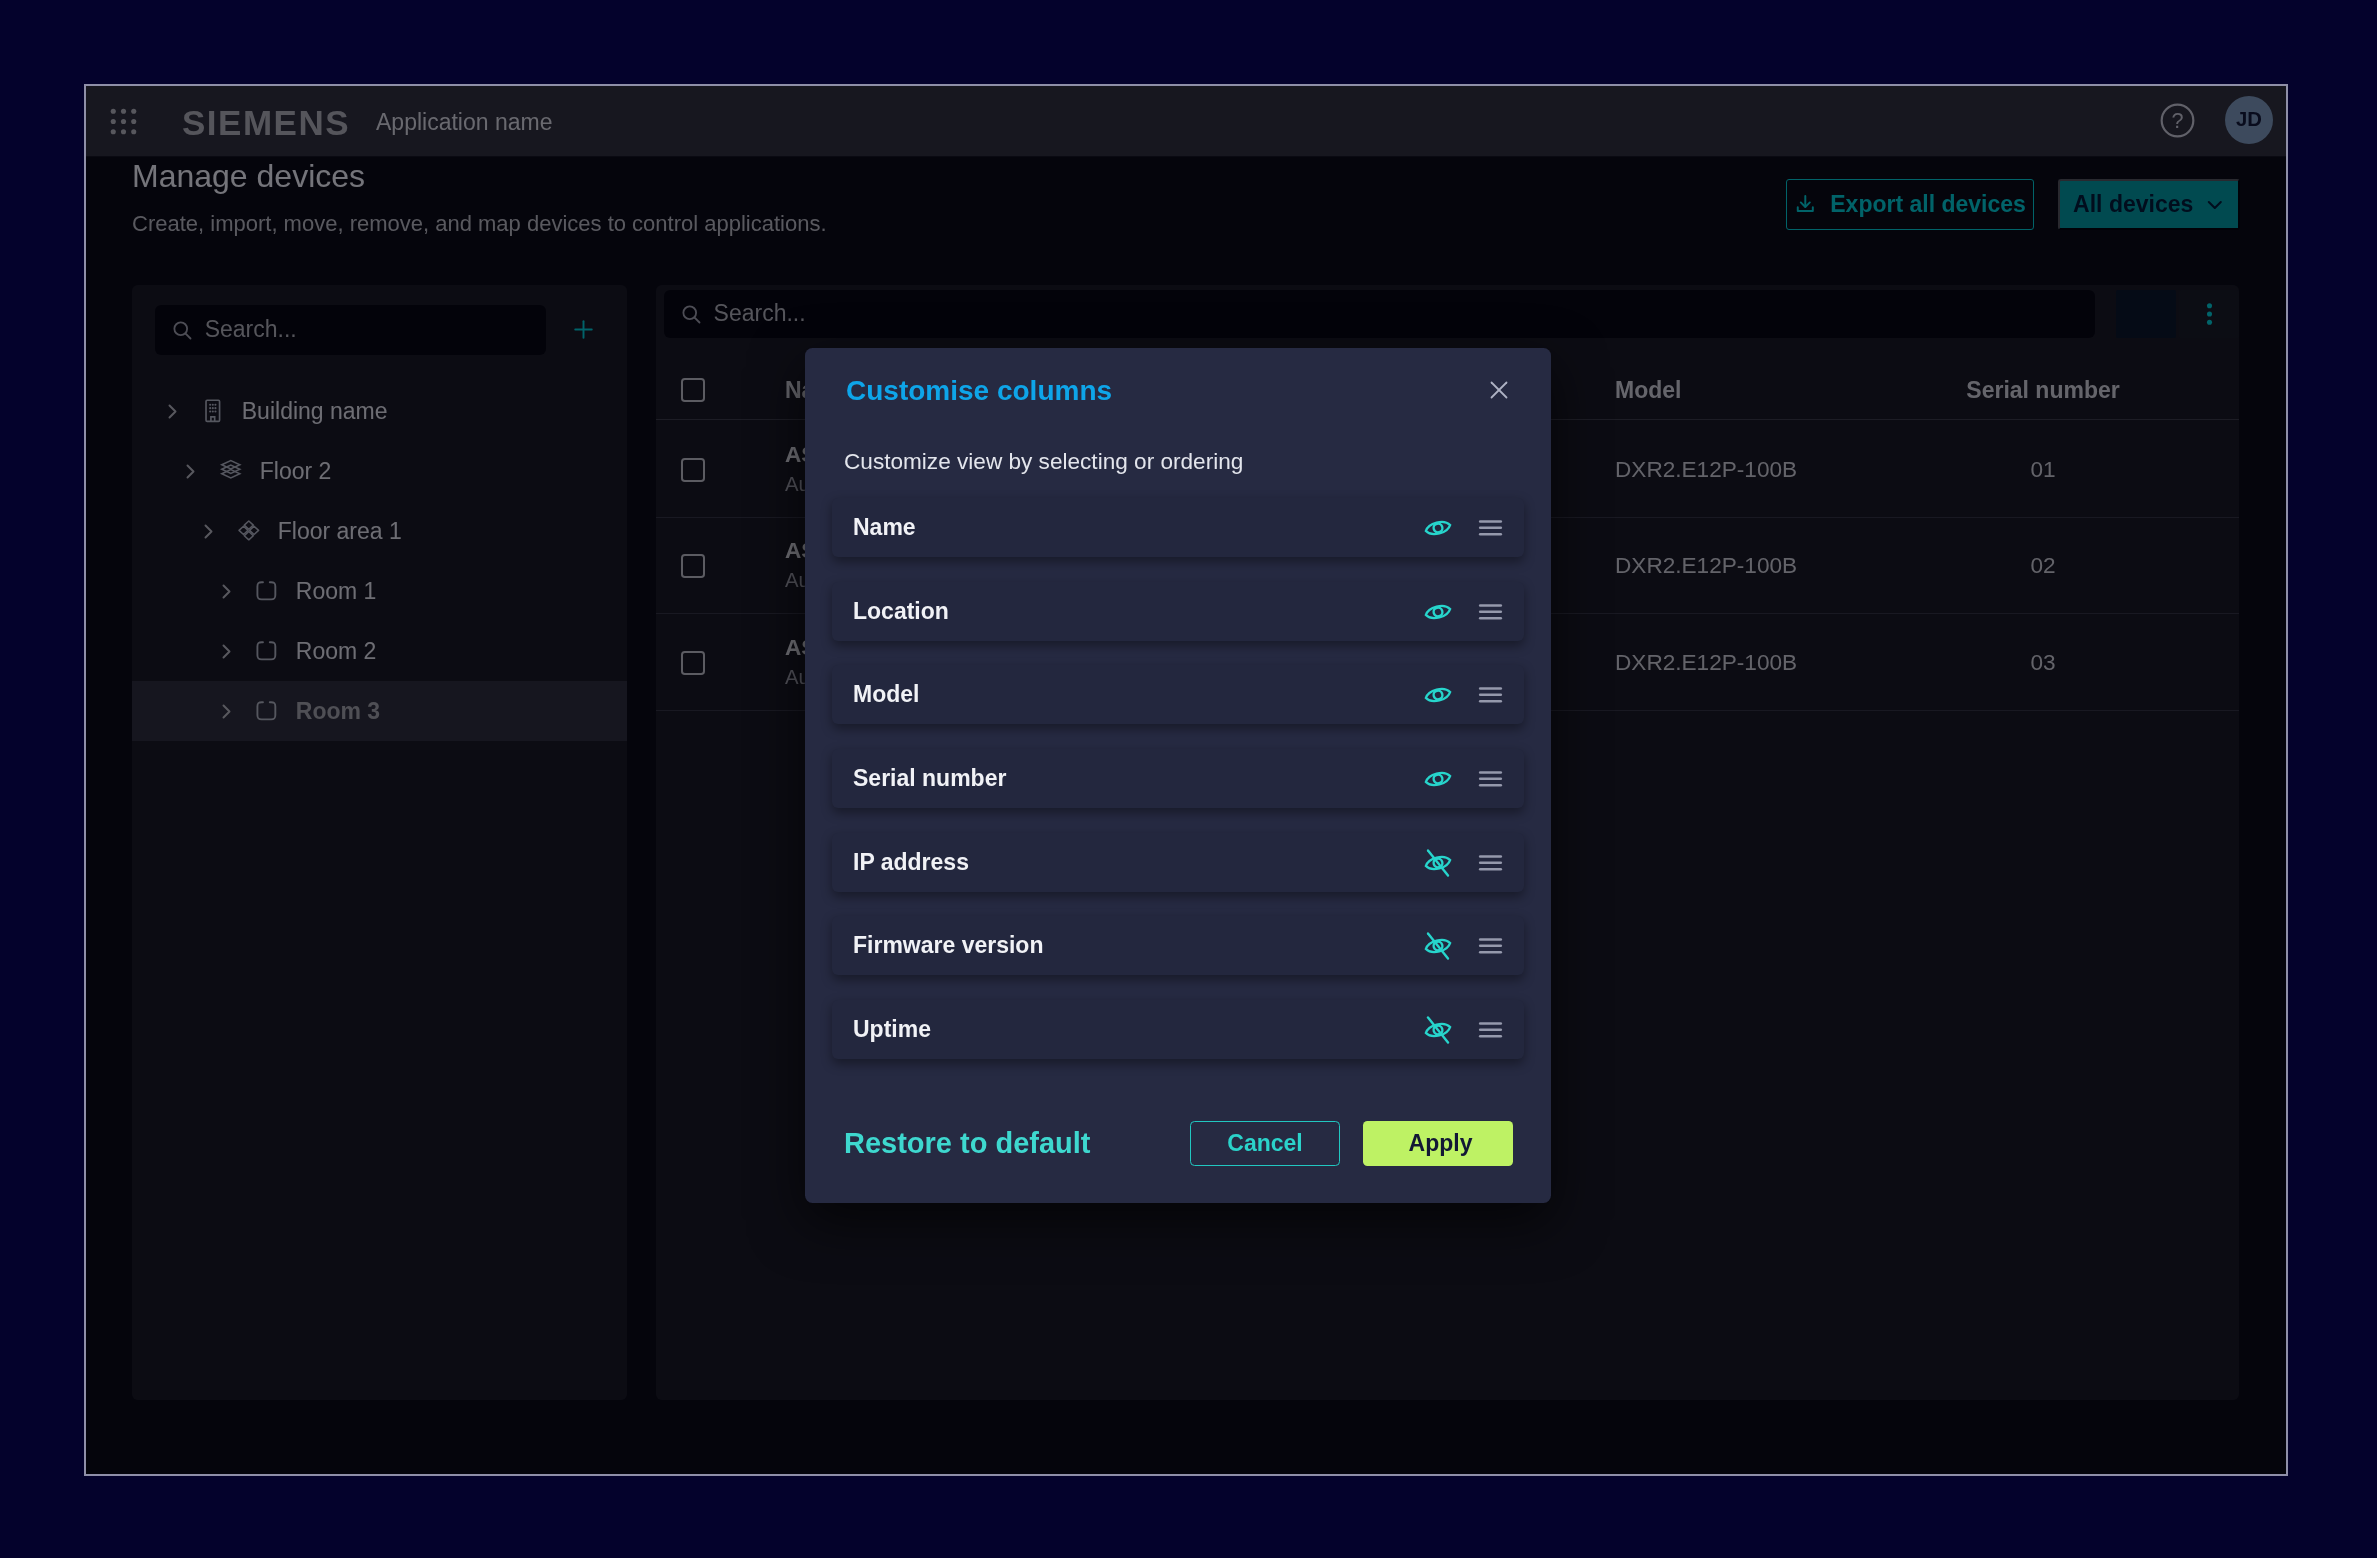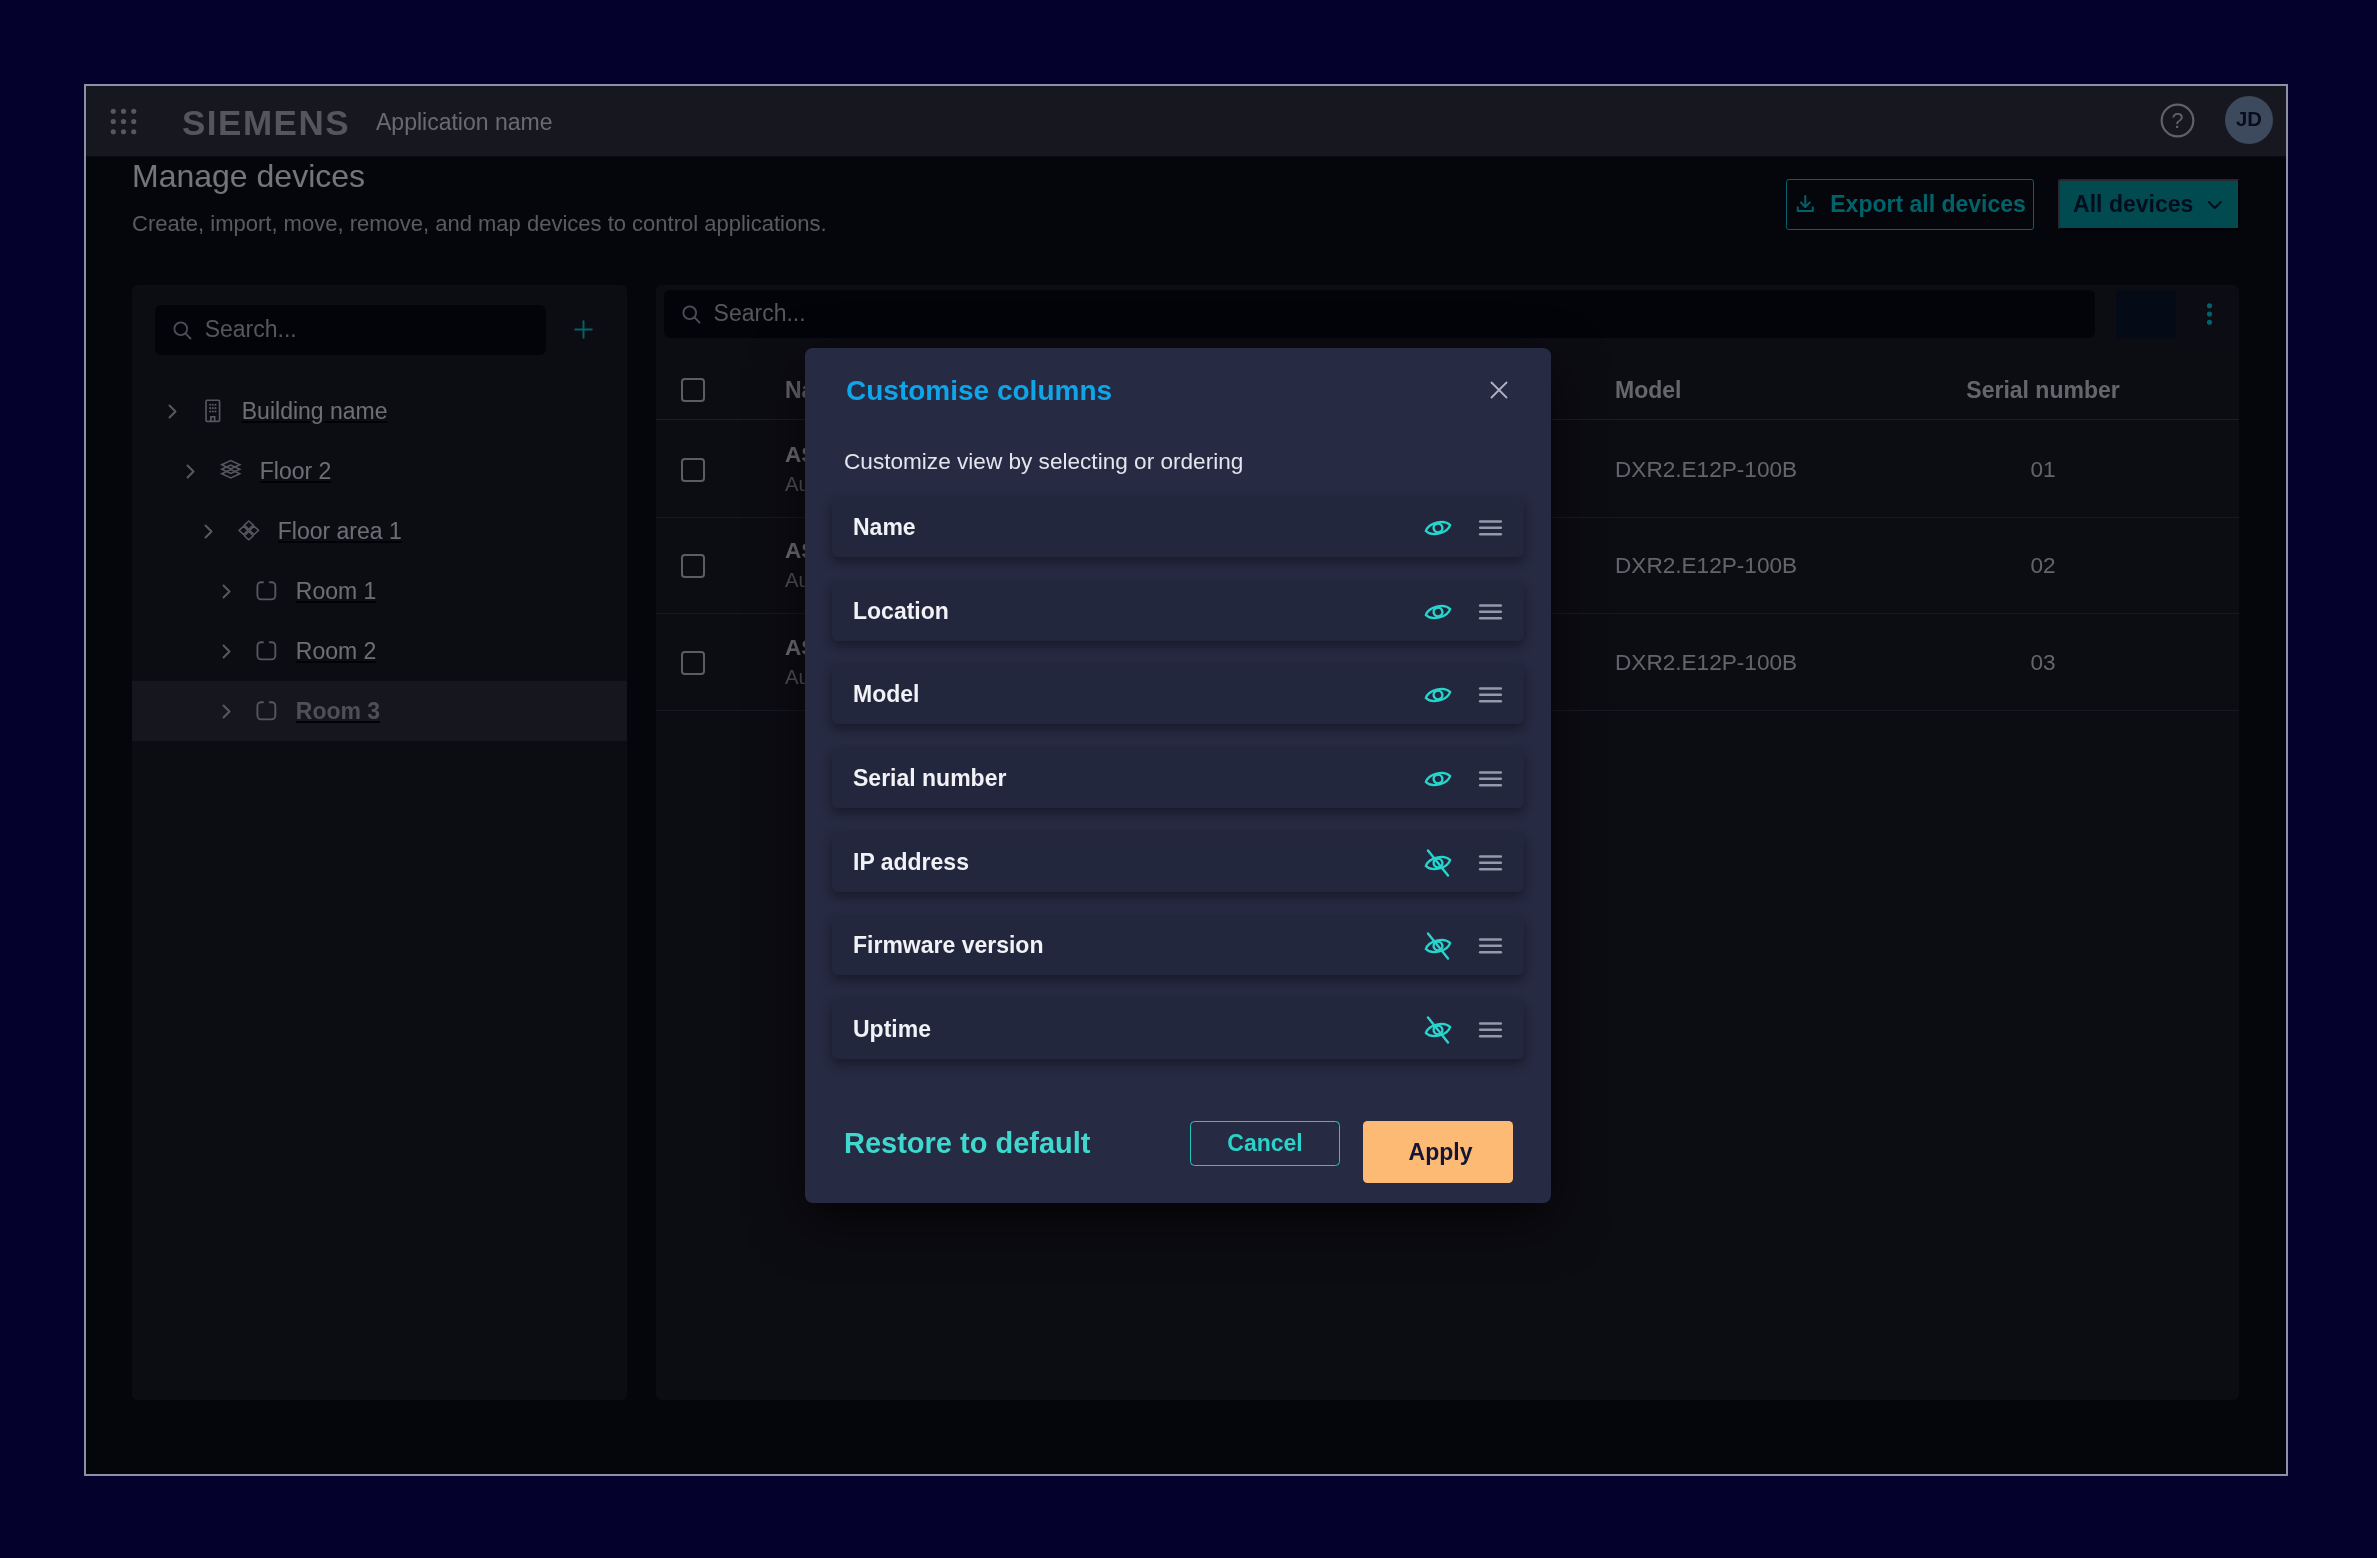--- a/index.html
+++ b/index.html
@@ -37,21 +37,21 @@
     font-size:23px;width:100%;font-family:"Liberation Sans", sans-serif;}
   .search-box input::placeholder{color:#afafaf;}
   .sb-search{left:22.6px;top:19.6px;width:391px;height:50px;}
   .add-btn{position:absolute;left:435px;top:28px;width:33px;height:33px;color:#00cccc;background:none;border:none;}
   .main-search{left:7.5px;top:4.5px;width:1431px;height:48px;}
   .sq-btn{position:absolute;top:4.5px;width:60px;height:48px;border:none;border-radius:1.5px;}
   .sq-btn.one{left:1460px;background:#0a1521;}
   .sq-btn.two{left:1523px;background:#17191d;color:#00cccc;
     display:flex;align-items:center;justify-content:center;}
   
-  .tree{position:absolute;left:0;top:96px;width:100%;text-decoration:underline;}
+  .tree{position:absolute;left:0;top:96px;width:100%;}
   .tree-item{height:60px;display:flex;align-items:center;color:#e2e2e2;font-size:23px;}
   .tree-item .chev{width:21px;height:21px;color:#b7b7b7;flex:0 0 auto;}
   .tree-item .node-icon{width:25.6px;height:25.6px;color:#b0b3b8;margin-left:16.6px;flex:0 0 auto;}
   .tree-item .lbl{margin-left:16.6px;white-space:nowrap;}
   .lv0{padding-left:30px;} .lv1{padding-left:48px;} .lv2{padding-left:66px;} .lv3{padding-left:84px;}
   .tree-item.selected{background:#2d2d32;}
   .tree-item.selected .lbl{color:#a3a3a3;font-weight:700;}
   
   .thead-row{position:absolute;left:0;top:75px;width:100%;height:60px;border-bottom:1.5px solid #3c3c40;}
   .t-row{position:absolute;left:0;width:100%;height:96px;border-bottom:0.8px solid #34343a;}
@@ -75,21 +75,21 @@
   .col-card{position:absolute;left:27px;width:692px;height:59px;background:#23273e;border-radius:6px;
     box-shadow:0 4.5px 10.5px rgba(0,0,0,.38);display:flex;align-items:center;}
   .col-card .clabel{margin-left:21px;font-size:23px;font-weight:700;color:#f1f2f6;flex:1 1 auto;}
   .icon-btn{width:35px;height:35px;background:none;border:none;color:#27d5cc;flex:0 0 auto;}
   .eye-btn{margin-right:19.6px;}
   .drag-btn{margin-right:18px;color:#9599ac;}
   .restore-btn{position:absolute;left:33px;top:773px;height:45px;background:none;border:none;
     color:#3ed8cf;font-size:29px;font-weight:700;}
   .cancel-btn{position:absolute;left:385px;top:773px;width:150px;height:45px;background:transparent;
     border:1.5px solid #21c7c1;border-radius:4.5px;color:#2bd2ca;font-size:23px;font-weight:700;}
-  .apply-btn{position:absolute;left:558px;top:773px;width:150px;height:62px;background:#fdba74;
+  .apply-btn{position:absolute;left:558px;top:773px;width:150px;height:45px;background:#bef264;
     border:none;border-radius:4.5px;color:#131735;font-size:23px;font-weight:700;padding-left:11px;}
   svg{display:block;}
 </style>
 </head>
 <body>
 
 <svg width="0" height="0" style="position:absolute">
   <defs>
     <g id="i-chev-right">
         <polyline points="10,6 18,14 10,22" fill="none" stroke="currentColor" stroke-width="2.6" stroke-linecap="round" stroke-linejoin="round"></polyline>

